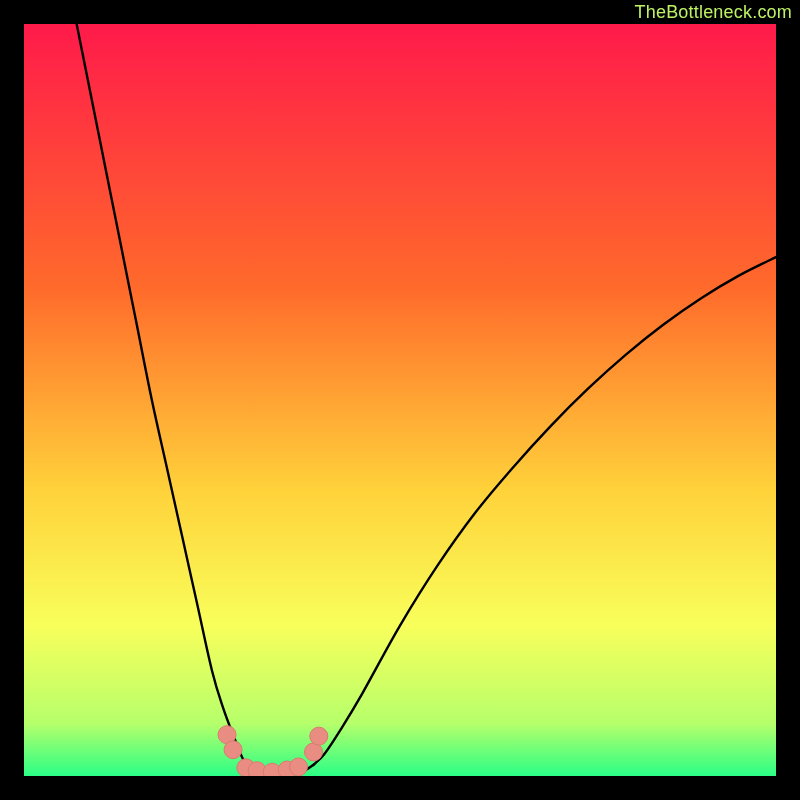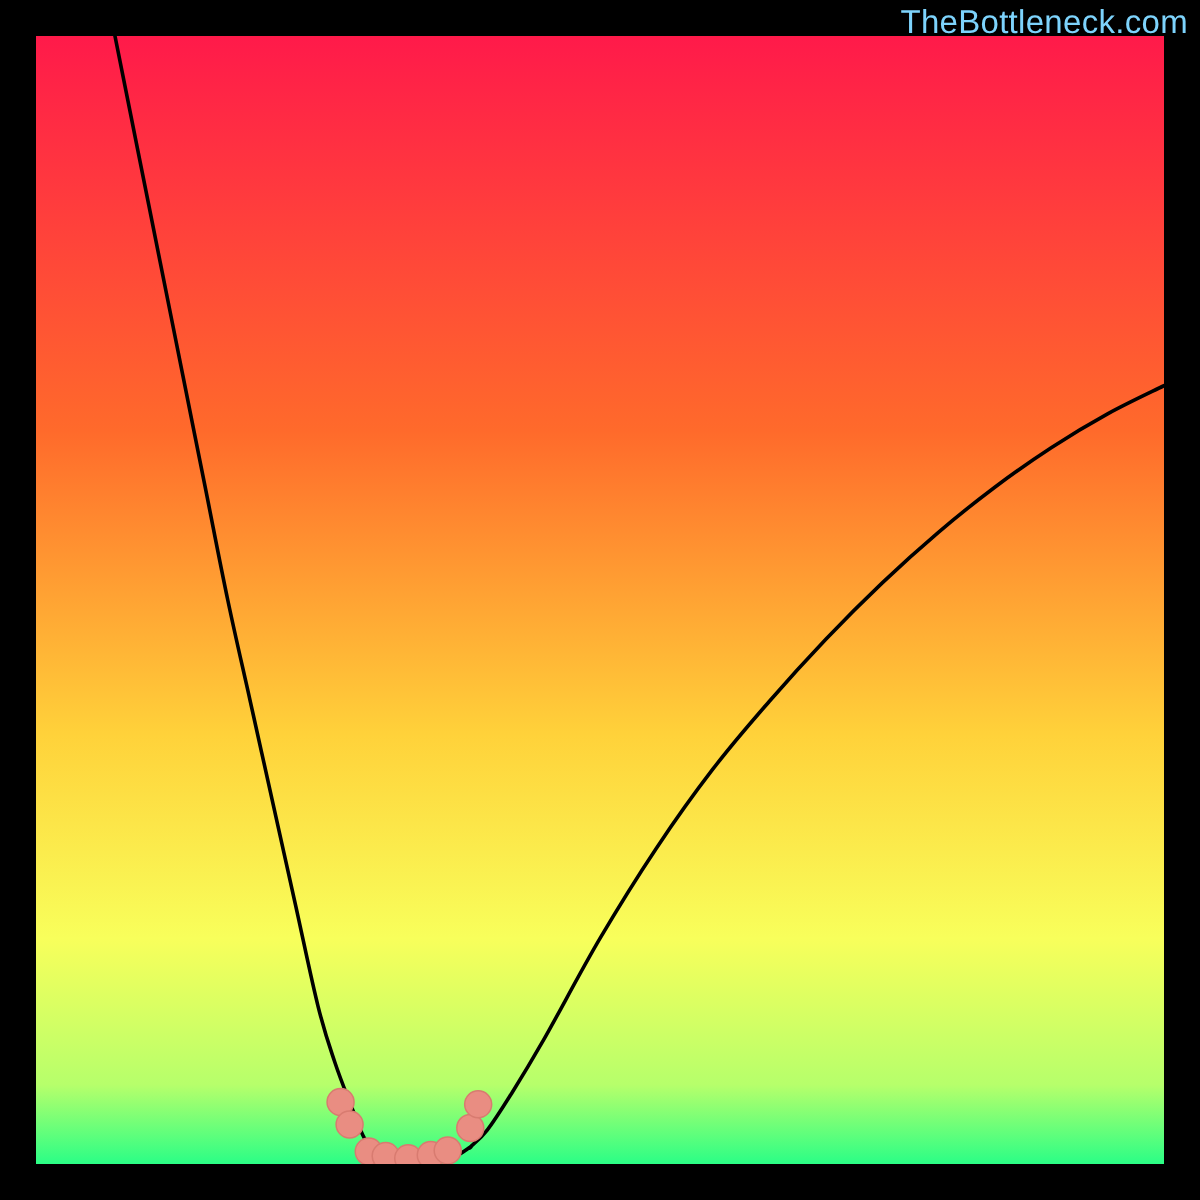--- a/index.html
+++ b/index.html
@@ -27,22 +27,22 @@
   }
   .plot svg {
     display: block;
     width: 752px;
     height: 752px;
   }
   .watermark {
     position: absolute;
     top: 2px;
     right: 8px;
-    color: #7dd3fc;
-    font-size: 22px;
+    color: #bef264;
+    font-size: 18px;
     letter-spacing: 0.2px;
     font-weight: 400;
     user-select: none;
   }
 </style>
 </head>
 <body>
 
 <div class="frame">
 

